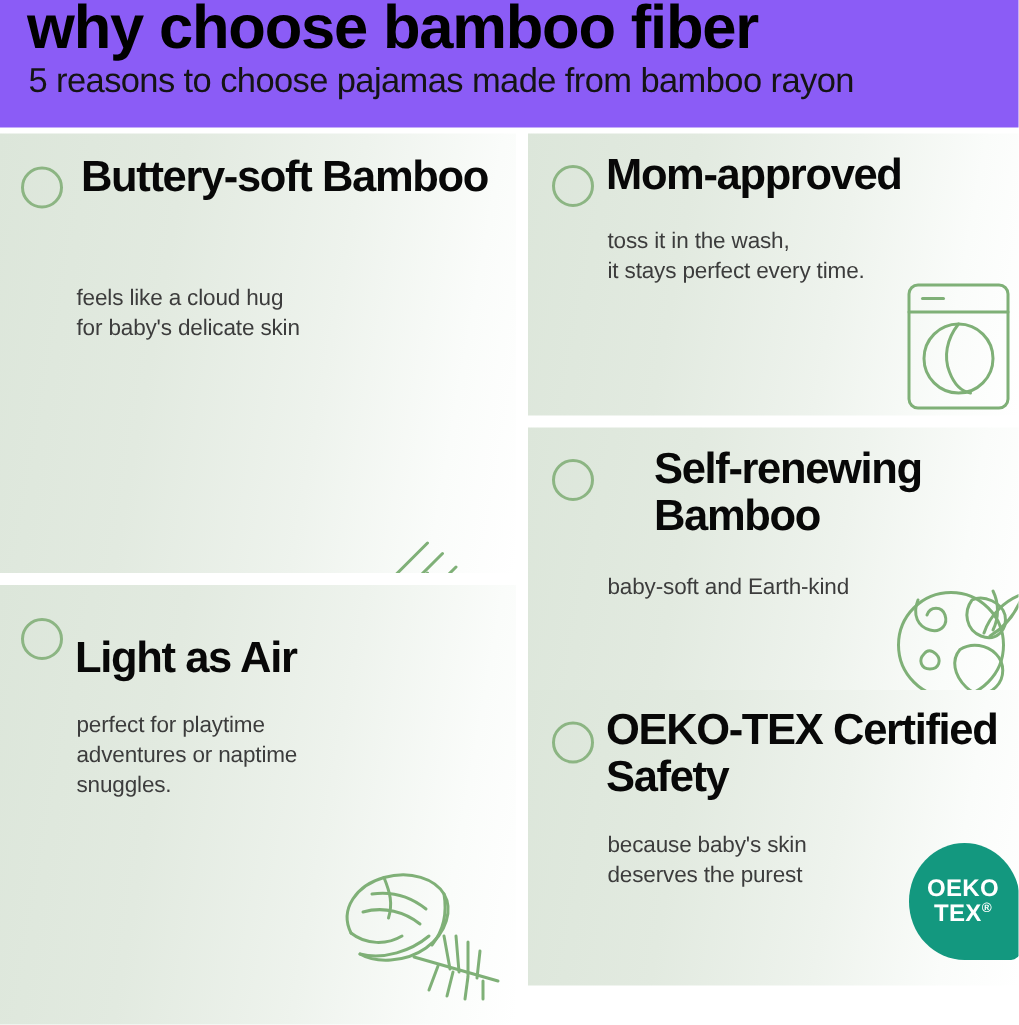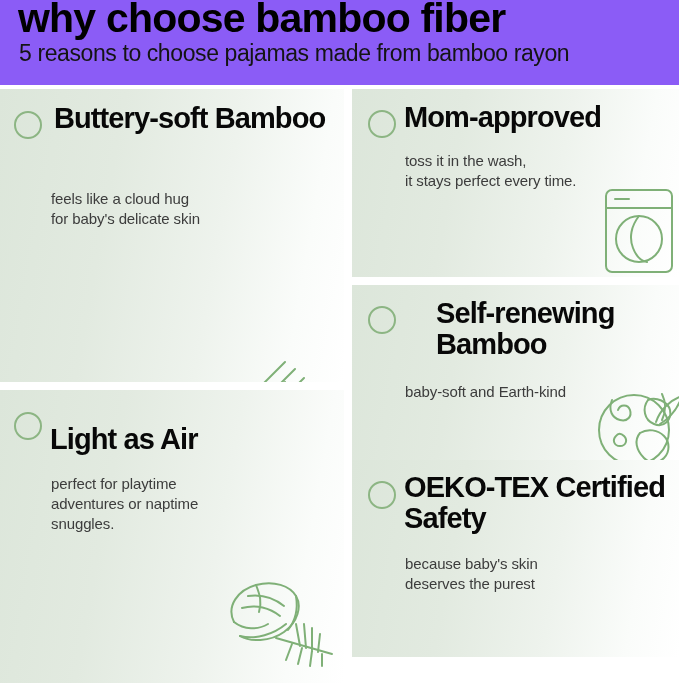--- a/index.html
+++ b/index.html
@@ -279,16 +279,23 @@
     </div>
   </div>
 
   <div class="card" id="card-5">
     <div class="card-inner">
       <div class="bullet"></div>
       <div class="card-title">OEKO-TEX
 Certified Safety</div>
       <div class="card-body">because baby's skin
 deserves the purest</div>
+      <div id="oeko-badge">
+        <div class="badge-shape"></div>
+        <div class="badge-text">
+          <span>OEKO</span>
+          <span class="badge-line2"><span>TEX</span><span class="badge-reg">®</span></span>
+        </div>
+      </div>
     </div>
   </div>
 
 </div>
 
 </body></html>

